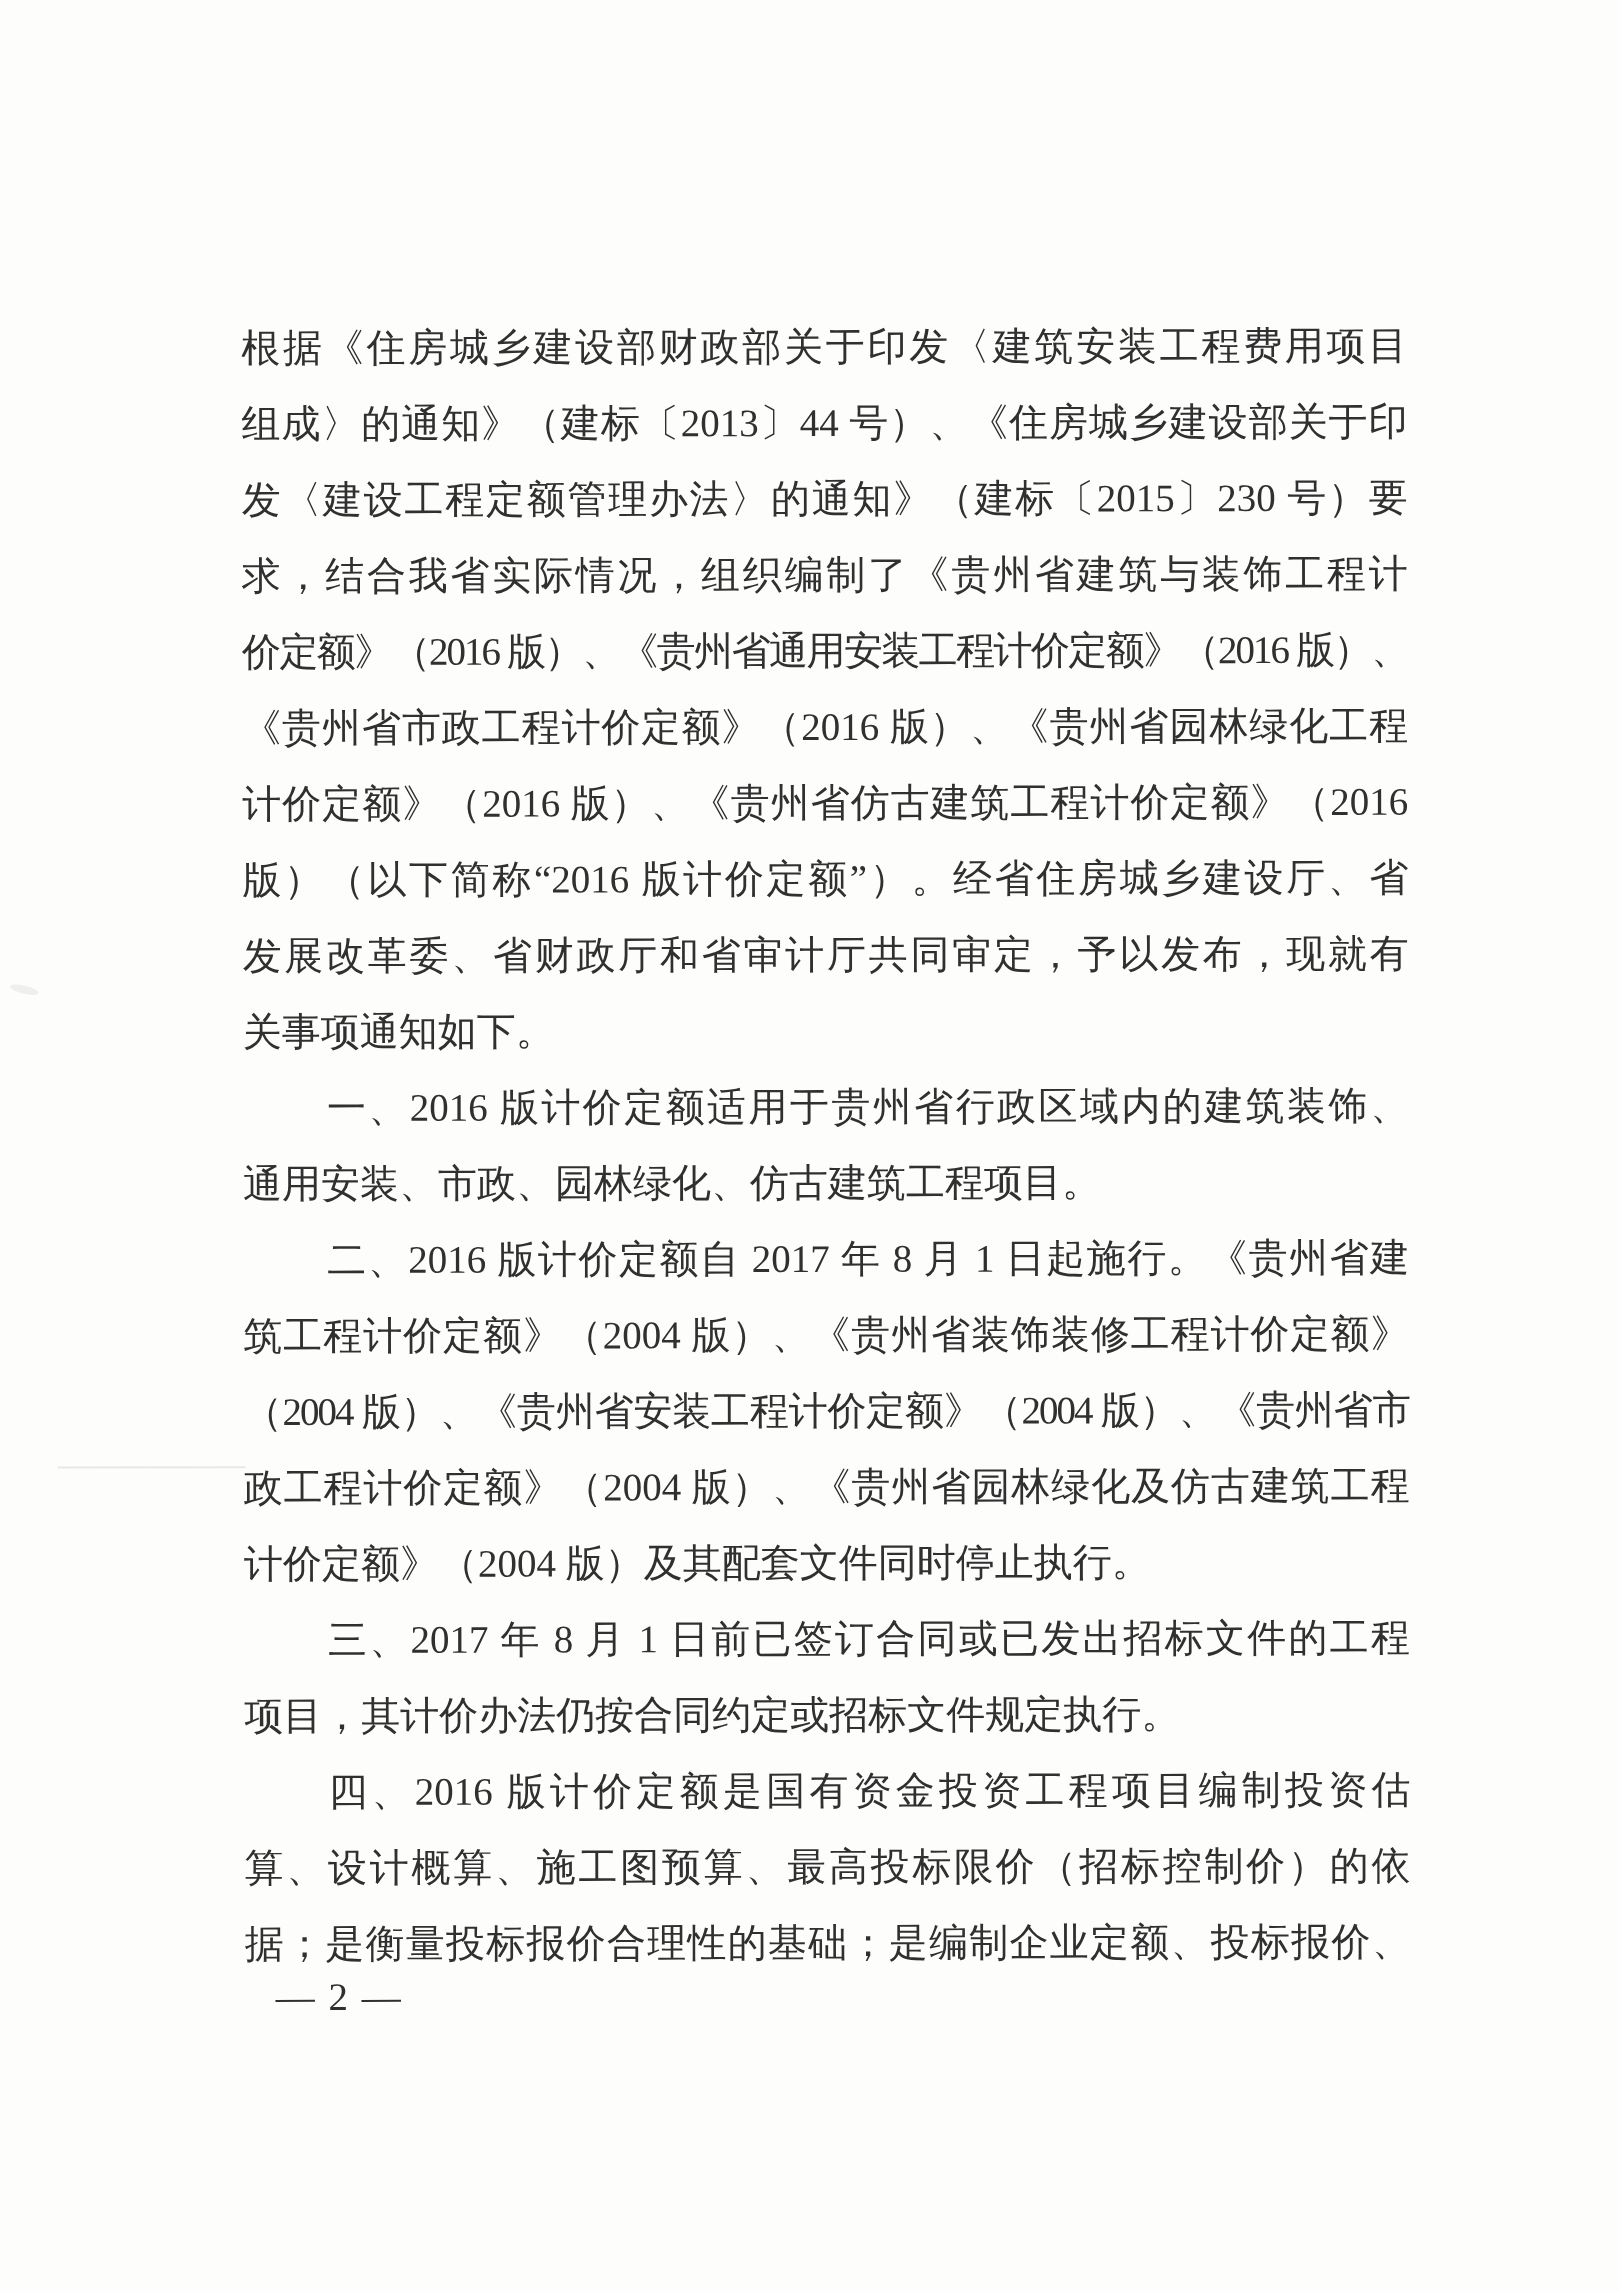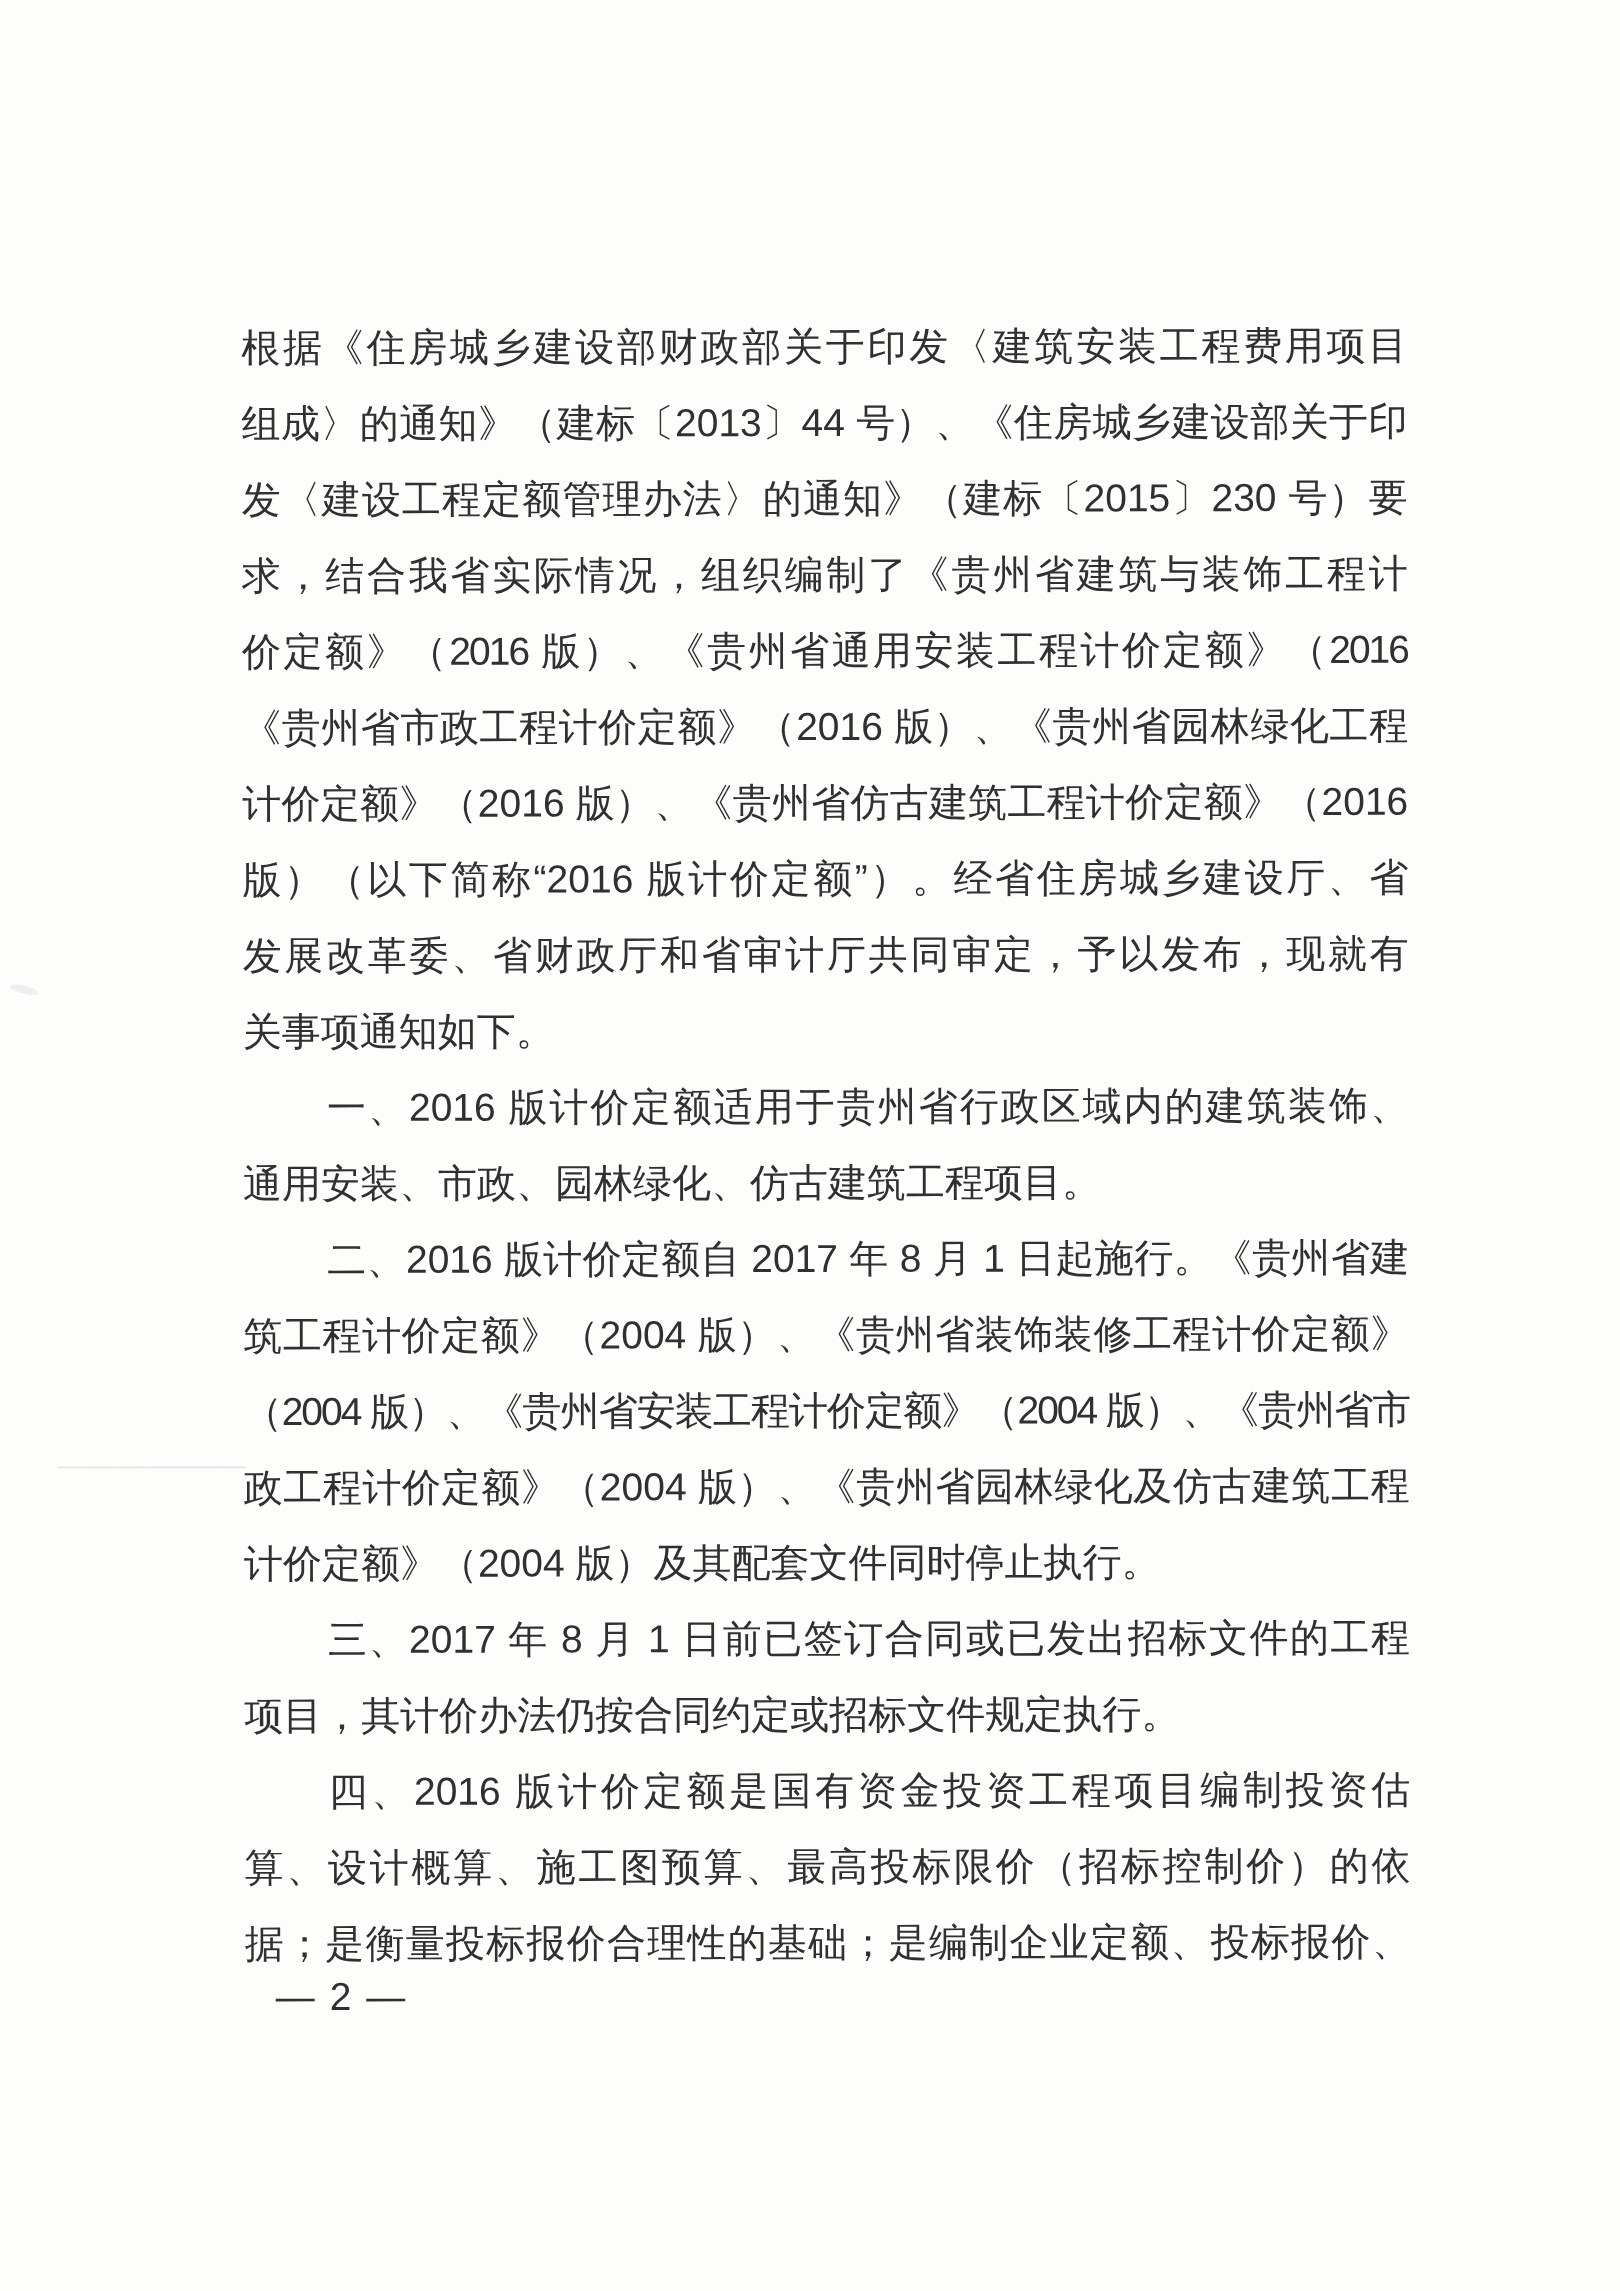--- a/index.html
+++ b/index.html
@@ -6,21 +6,21 @@
     margin: 0;
     padding: 0;
     background: #ffffff;
   }
   .sheet {
     position: relative;
     width: 1620px;
     height: 2292px;
     background: var(--paper, #fdfdfc);
     overflow: hidden;
-    font-family: Liberation Sans, sans-serif;
+    font-family: Liberation Serif, serif;
     color: var(--ink, #303030);
   }
   .content {
     position: absolute;
     left: 0;
     top: 0;
     width: 1620px;
     height: 2292px;
     transform: rotate(-0.12deg);
     transform-origin: 50% 50%;

